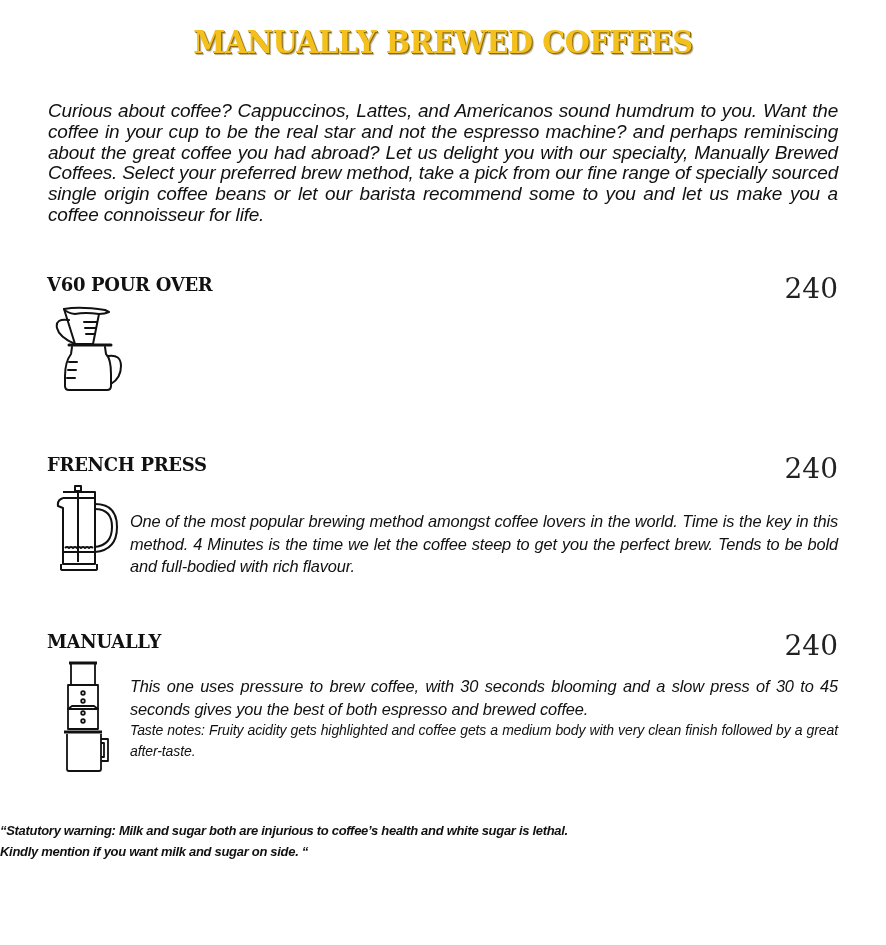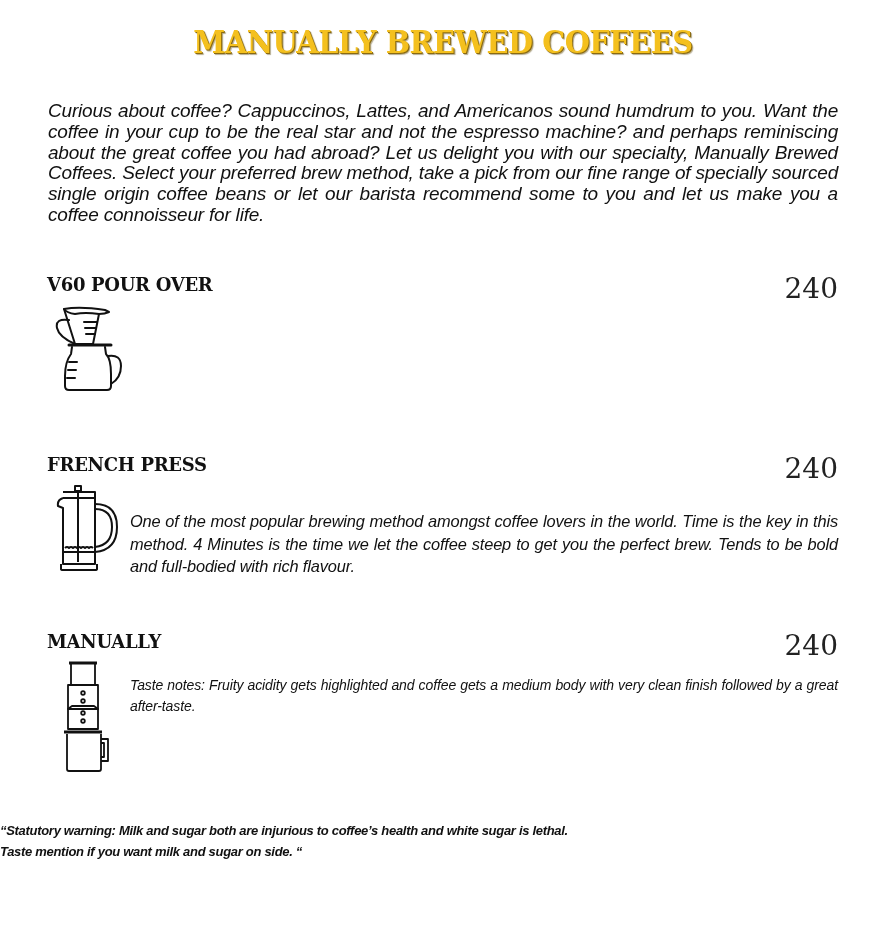--- a/index.html
+++ b/index.html
@@ -101,20 +101,21 @@
       <circle cx="21" cy="40" r="1.8"></circle>
       <circle cx="21" cy="52" r="1.8"></circle>
       <circle cx="21" cy="60" r="1.8"></circle>
       <path d="M2 71 L40 71" stroke-width="3"></path>
       <path d="M5 73 L5 108 Q5 110 7 110 L37 110 Q39 110 39 108 L39 73"></path>
       <path d="M39 78 L46 78 L46 100 L39 100"></path>
       <path d="M39 82 L42 82 L42 96 L39 96"></path>
     </svg>
   </div>
   <div class="desc" style="top:44px;">
+    <p>This one uses pressure to brew coffee, with 30 seconds blooming and a slow press of 30 to 45 seconds gives you the best of both espresso and brewed coffee.</p>
     <p class="small">Taste notes: Fruity acidity gets highlighted and coffee gets a medium body with very clean finish followed by a great after-taste.</p>
   </div>
 </div>
 
 <div class="warning">
   <div>“Statutory warning: Milk and sugar both are injurious to coffee’s health and  white sugar is lethal.</div>
-  <div>Taste mention if you want milk and sugar on side. “</div>
+  <div>Kindly mention if you want milk and sugar on side. “</div>
 </div>
 
 </body></html>

